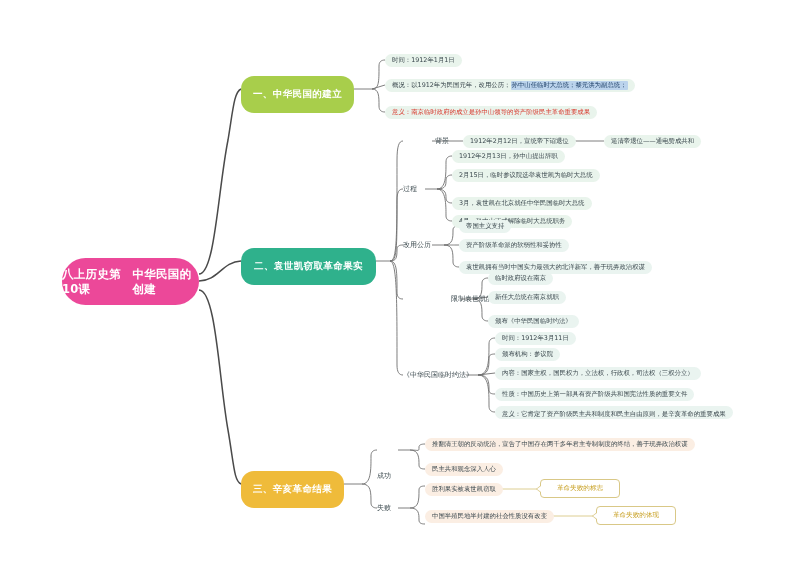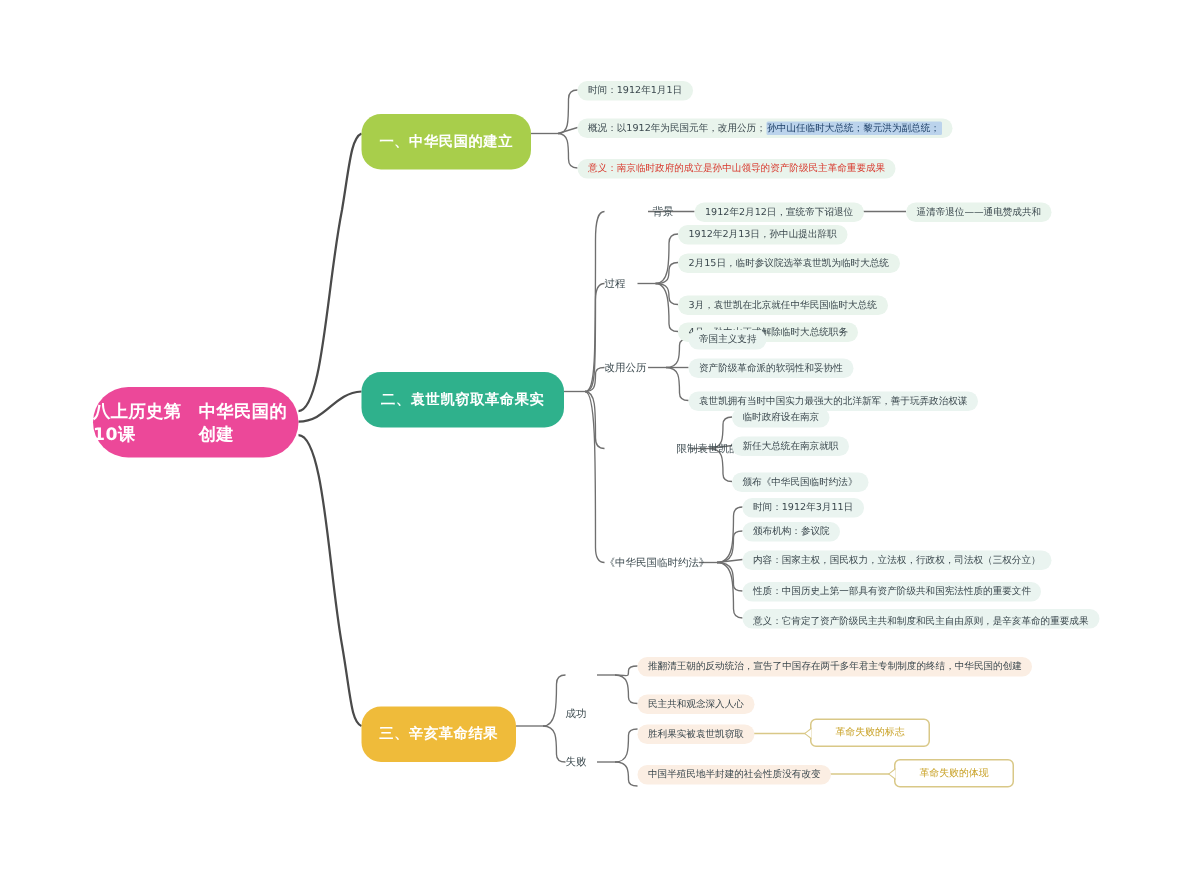--- a/index.html
+++ b/index.html
@@ -254,21 +254,21 @@
   </div>
 
   <div class="node topic topic-3">
     <span>三、辛亥革命结果</span>
   </div>
 
   <div class="node label2" style="left:377px; top:443px;margin-top:26px;">
     <span>成功</span>
   </div>
   <div class="node leaf tint-peach" style="left:425px; top:438px;">
-    <span>推翻清王朝的反动统治，宣告了中国存在两千多年君主专制制度的终结，中华民国的创建</span>
+    <span>推翻清王朝的反动统治，宣告了中国存在两千多年君主专制制度的终结，善于玩弄政治权谋</span>
   </div>
   <div class="node leaf tint-peach" style="left:425px; top:463px;">
     <span>民主共和观念深入人心</span>
   </div>
 
   <div class="node label2" style="left:377px; top:501px;">
     <span>失败</span>
   </div>
   <div class="node leaf tint-peach" style="left:425px; top:483px;">
     <span>胜利果实被袁世凯窃取</span>

